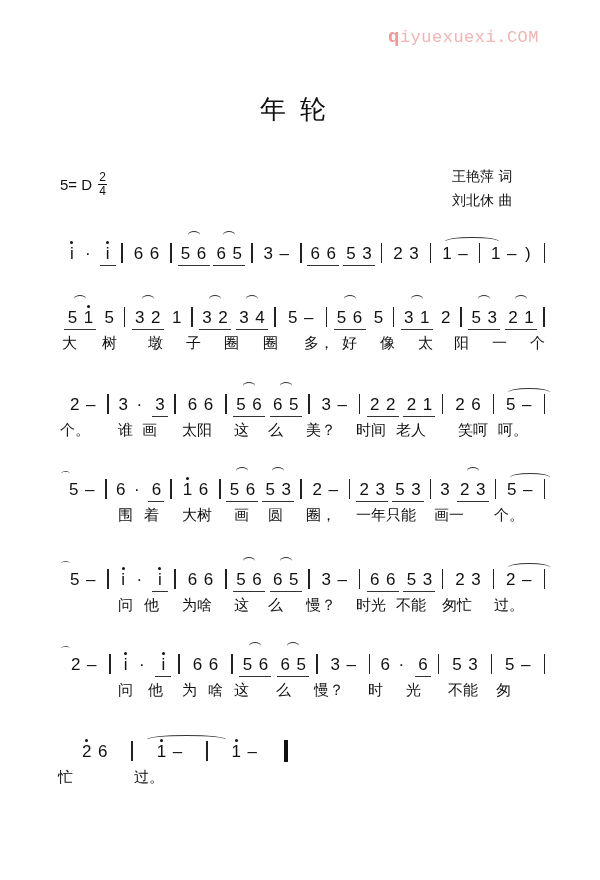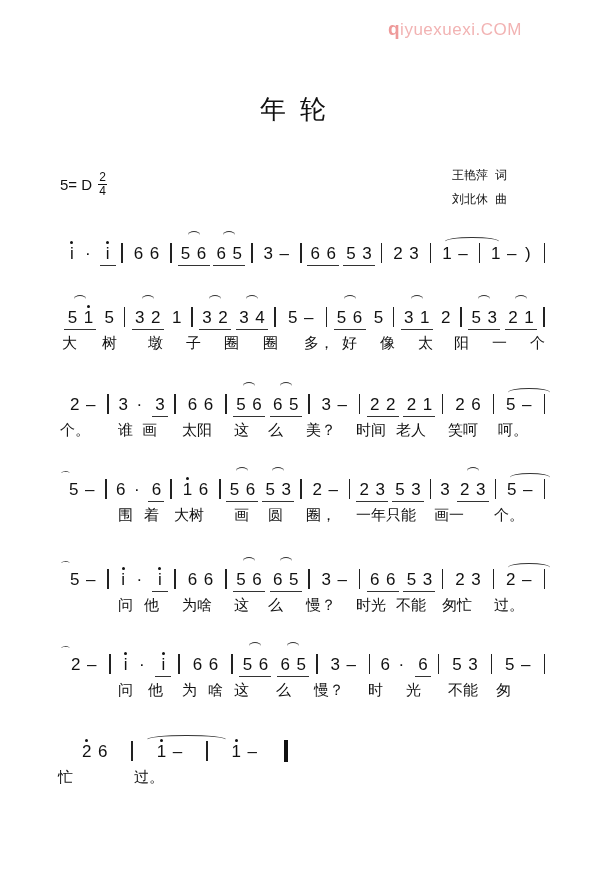--- a/index.html
+++ b/index.html
@@ -1,28 +1,28 @@
 <!DOCTYPE html>
 <html><head>
 <meta charset="utf-8">
 <style>
   html, body { margin: 0; padding: 0; background: #ffffff; }
   body { width: 600px; height: 880px; position: relative; overflow: hidden;
          font-family: "DejaVu Sans", "Liberation Sans", sans-serif; color: #111; }
-  .watermark { position: absolute; left: 388px; top: 18px; font-size: 17px;
-               color: #f2b3b3; letter-spacing: 0.5px; font-family: Liberation Sans, sans-serif; }
+  .watermark { position: absolute; left: 388px; top: 26px; font-size: 17px;
+               color: #f2b3b3; letter-spacing: 0.5px; font-family: Liberation Mono, monospace; }
   .watermark .q { font-weight: bold; color: #ee9a9a; font-size: 19px; }
   .title { position: absolute; left: 0; width: 600px; top: 92px; text-align: center;
            font-size: 26px; letter-spacing: 14px; font-family: "DejaVu Sans", sans-serif; }
   .key { position: absolute; left: 60px; top: 172px; font-size: 15px; display: flex; align-items: center;
          font-family: "Liberation Sans", sans-serif; }
   .frac { display: inline-flex; flex-direction: column; align-items: center; margin-left: 6px;
           font-size: 12px; line-height: 11px; }
   .frac .bar { width: 9px; height: 1px; background: #111; margin: 1px 0; }
-  .credits { position: absolute; left: 452px; top: 164px; font-size: 12px; line-height: 24px; font-family: Liberation Mono, monospace; }
+  .credits { position: absolute; left: 452px; top: 164px; font-size: 14px; line-height: 24px; }
   .system { position: absolute; left: 58px; right: 55px; height: 70px; }
   .row { display: flex; align-items: flex-end; height: 34px; position: relative; }
   .measure { display: flex; align-items: flex-end; justify-content: space-around; flex: 1 1 auto;
              padding: 0 4px; position: relative; }
   .bar-line { width: 1.5px; height: 20px; background: #222; flex: 0 0 auto; margin-bottom: 3px; }
   .bar-final { width: 4px; height: 22px; background: #111; flex: 0 0 auto; margin-bottom: 2px; margin-left: 3px; }
   .group { display: inline-flex; position: relative; align-items: flex-end; }
   .group.ul::after { content: ""; position: absolute; left: 0; right: 0; bottom: 0; height: 1px; background: #333; }
   .note { display: inline-block; position: relative; font-size: 17px; font-family: "Liberation Sans", sans-serif;
           padding: 0 3px 3px 3px; line-height: 18px; min-width: 10px; text-align: center; }
@@ -306,21 +306,21 @@
       <div class="lyrics">
         <span class="lyric" style="left: 2px;">个。</span>
         <span class="lyric" style="left: 60px;">谁</span>
         <span class="lyric" style="left: 84px;">画</span>
         <span class="lyric" style="left: 124px;">太阳</span>
         <span class="lyric" style="left: 176px;">这</span>
         <span class="lyric" style="left: 210px;">么</span>
         <span class="lyric" style="left: 248px;">美？</span>
         <span class="lyric" style="left: 298px;">时间</span>
         <span class="lyric" style="left: 338px;">老人</span>
-        <span class="lyric" style="left: 390px;">笑呵</span>
+        <span class="lyric" style="left: 400px;">笑呵</span>
         <span class="lyric" style="left: 440px;">呵。</span>
       </div>
     </div>
     <div class="system" style="top: 468px;">
       <div class="row">
         <div class="measure">
           <span class="group">
             <span class="note">5</span>
             <span class="note">–</span>
           </span>
@@ -391,21 +391,21 @@
             <span class="note">5</span>
             <span class="note">–</span>
           </span>
           <span class="tie-long" style="left: 14px; right: -6px;"></span>
         </div>
         <span class="bar-line"></span>
       </div>
       <div class="lyrics">
         <span class="lyric" style="left: 60px;">围</span>
         <span class="lyric" style="left: 86px;">着</span>
-        <span class="lyric" style="left: 116px;">大树</span>
+        <span class="lyric" style="left: 124px;">大树</span>
         <span class="lyric" style="left: 176px;">画</span>
         <span class="lyric" style="left: 210px;">圆</span>
         <span class="lyric" style="left: 248px;">圈，</span>
         <span class="lyric" style="left: 298px;">一年只能</span>
         <span class="lyric" style="left: 376px;">画一</span>
         <span class="lyric" style="left: 436px;">个。</span>
       </div>
     </div>
     <div class="system" style="top: 558px;">
       <div class="row">

